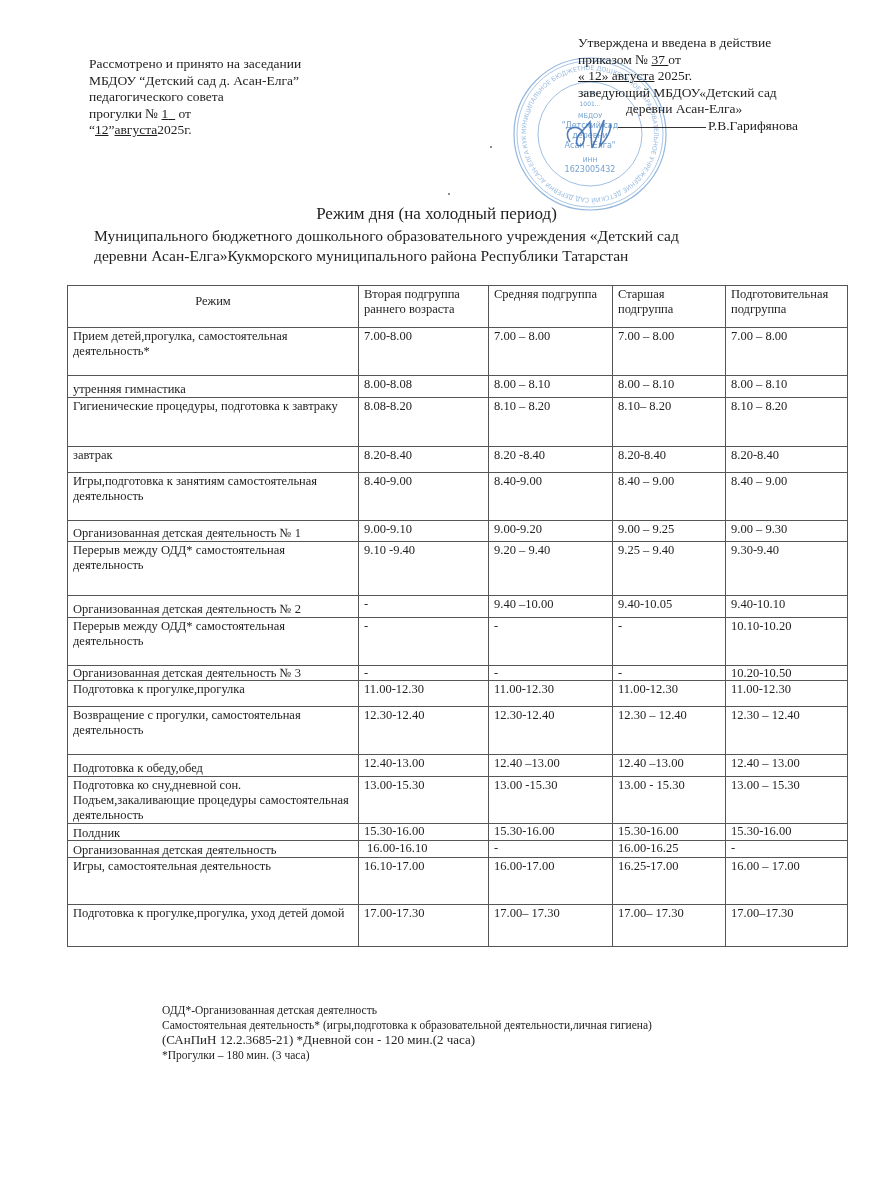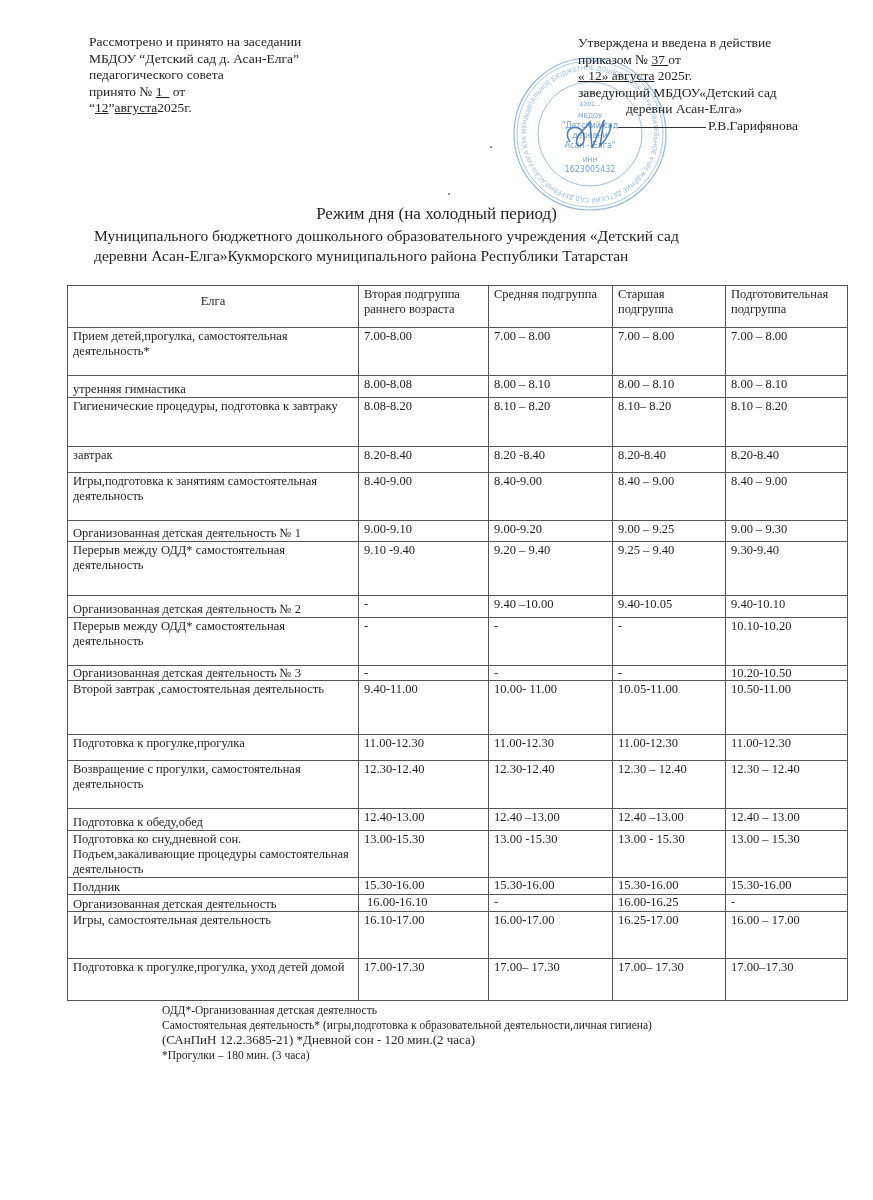--- a/index.html
+++ b/index.html
@@ -1,21 +1,21 @@
 <!DOCTYPE html>
 <html><head>
 <meta charset="utf-8">
 <style>
   html, body { margin: 0; padding: 0; background: #ffffff; }
   body {
     width: 873px; height: 1200px; position: relative; overflow: hidden;
     font-family: "Liberation Serif", "DejaVu Serif", serif; color: #1e1e1e;
   }
   .abs { position: absolute; }
-  .hdr-left { left: 89px; top: 34px; width: 300px; font-size: 13.5px; line-height: 16.5px; }
+  .hdr-left { left: 89px; top: 56px; width: 300px; font-size: 13.5px; line-height: 16.5px; }
   .hdr-left div, .hdr-right div { white-space: nowrap; }
   .hdr-right { left: 578px; top: 35px; width: 260px; font-size: 13.5px; line-height: 16.5px; z-index: 2; }
   .u { text-decoration: underline; }
   .indent { padding-left: 48px; }
   .sig-line { display: inline-block; width: 88px; border-bottom: 1px solid #333; margin-right: 2px; vertical-align: 2px; }
   .stamp { left: 512px; top: 56px; width: 156px; height: 156px; z-index: 1; }
   .title { left: 0; width: 873px; top: 204px; text-align: center; font-size: 17px; }
   .subtitle { left: 94px; top: 226px; width: 740px; font-size: 15.5px; line-height: 20px; }
   .subtitle div { white-space: nowrap; }
   table.sched {
@@ -34,21 +34,21 @@
   .dot { width: 2px; height: 2px; background: #666; border-radius: 50%; }
 </style>
 </head>
 <body>
 
 <div class="abs hdr-left">
   <div>Рассмотрено и принято на заседании</div>
   <div>МБДОУ “Детский сад д. Асан-Елга”</div>
   <div>педагогического совета</div>
   <div>
-    <span>принято №</span>
+    <span>прогулки №</span>
     <span class="u">1</span><span class="u">_</span>
     <span>от</span>
   </div>
   <div><span>“</span><span class="u">12</span><span>”</span><span class="u">августа</span><span>2025г.</span></div>
 </div>
 
 <svg class="abs stamp" viewBox="0 0 156 156">
   <defs>
     <path id="ringpath" d="M78,78 m-64,0 a64,64 0 1,1 128,0 a64,64 0 1,1 -128,0"></path>
   </defs>
@@ -98,21 +98,21 @@
 <table class="sched">
   <colgroup>
     <col style="width:291px">
       <col style="width:130px">
       <col style="width:124px">
       <col style="width:113px">
       <col style="width:122px">
   </colgroup>
   <thead>
     <tr style="height:42px">
-      <th class="c0">Елга</th>
+      <th class="c0">Режим</th>
       <th>Вторая подгруппа раннего возраста</th>
       <th>Средняя подгруппа</th>
       <th>Старшая подгруппа</th>
       <th>Подготовительная подгруппа</th>
     </tr>
   </thead>
   <tbody id="tbody">
       <tr style="height: 48px;">
         <td>Прием детей,прогулка, самостоятельная деятельность*</td>
         <td>7.00-8.00</td>
@@ -176,27 +176,20 @@
         <td>-</td>
         <td>10.10-10.20</td>
       </tr>
       <tr style="height: 12px;">
         <td style="line-height: 14px; padding-top: 0px; vertical-align: bottom;">Организованная детская  деятельность № 3</td>
         <td style="line-height: 14px; padding-top: 0px;">-</td>
         <td style="line-height: 14px; padding-top: 0px;">-</td>
         <td style="line-height: 14px; padding-top: 0px;">-</td>
         <td style="line-height: 14px; padding-top: 0px;">10.20-10.50</td>
       </tr>
-      <tr style="height: 54px;">
-        <td>Второй завтрак ,самостоятельная деятельность</td>
-        <td>9.40-11.00</td>
-        <td>10.00- 11.00</td>
-        <td>10.05-11.00</td>
-        <td>10.50-11.00</td>
-      </tr>
       <tr style="height: 26px;">
         <td>Подготовка к прогулке,прогулка</td>
         <td>11.00-12.30</td>
         <td>11.00-12.30</td>
         <td>11.00-12.30</td>
         <td>11.00-12.30</td>
       </tr>
       <tr style="height: 48px;">
         <td>Возвращение с прогулки,  самостоятельная деятельность</td>
         <td>12.30-12.40</td>

